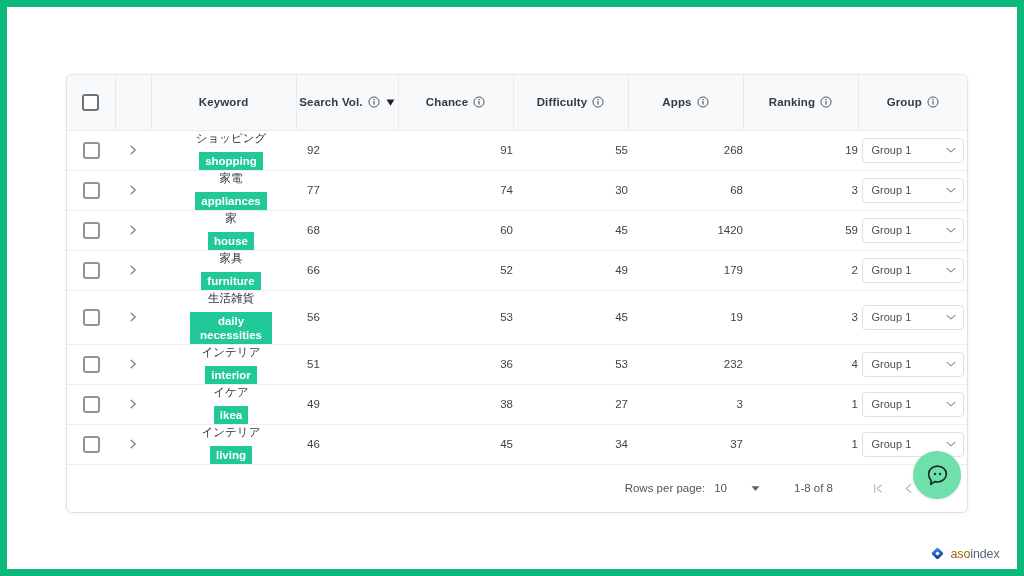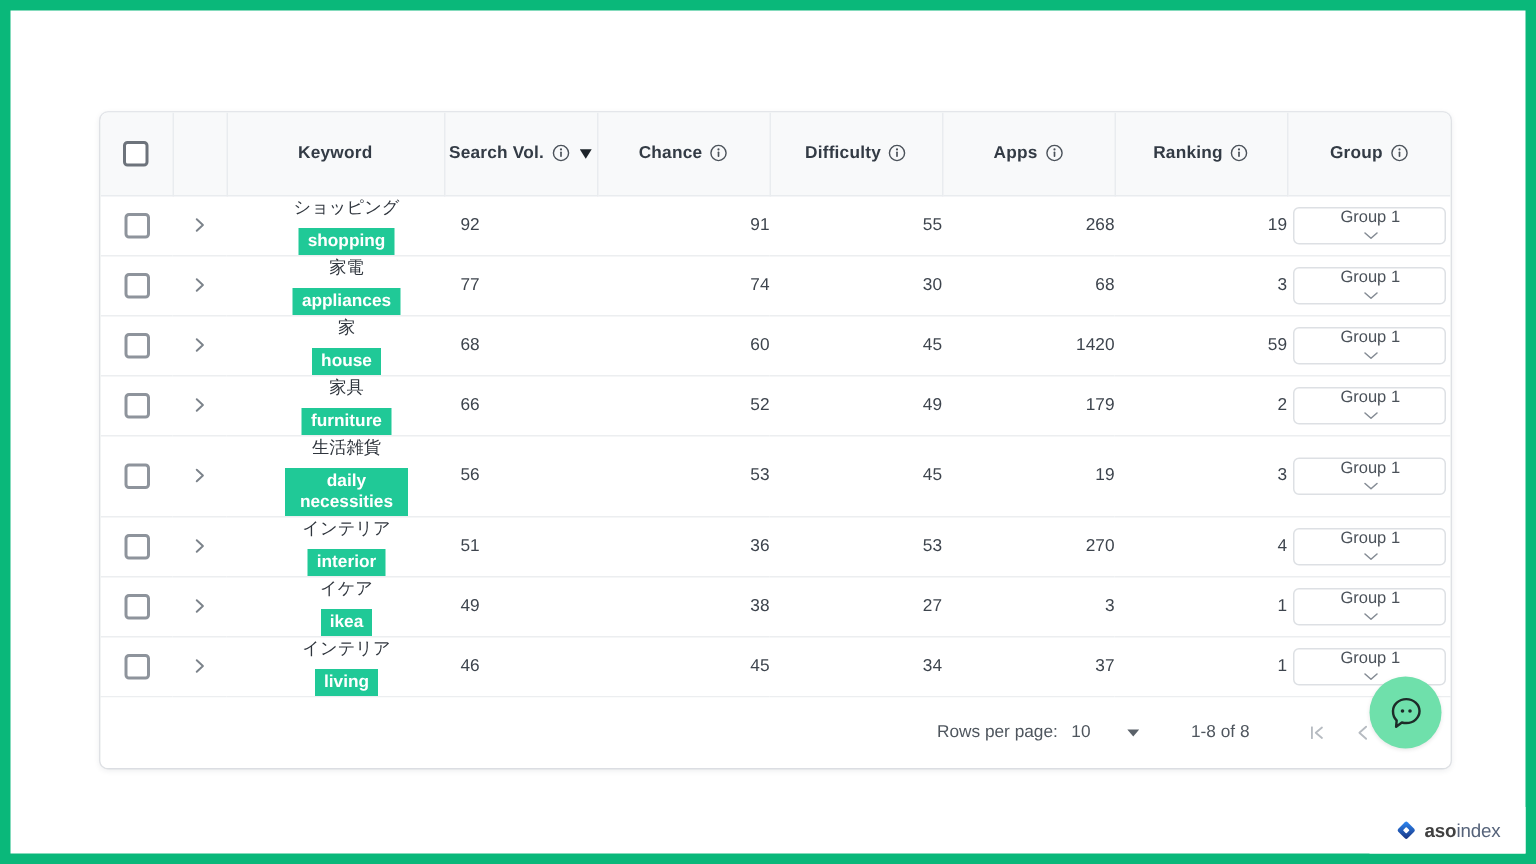--- a/index.html
+++ b/index.html
@@ -44,22 +44,22 @@
     height: 15px;
     flex: 0 0 auto;
     position: relative;
   }
   .brand-wordmark {
     font-size: 12.5px;
     letter-spacing: -0.1px;
     white-space: nowrap;
   }
   .brand-wordmark .bold {
-    font-weight: bold;
-    color: #404040;
+    font-weight: normal;
+    color: #a16207;
   }
   .brand-wordmark .light {
     font-weight: normal;
     color: #56637a;
   }
 
   
   .table-card {
     position: absolute;
     left: 60px;
@@ -205,21 +205,20 @@
     border: 1px solid #dde0e4;
     border-radius: 4px;
     background: #ffffff;
     display: flex;
     align-items: center;
     justify-content: space-between;
     padding: 0 7px 0 9px;
     font-size: 11px;
     color: #4a5159;
     cursor: pointer;
-    flex-direction: column;
   }
   .chev-down-sm {
     width: 10px; height: 10px;
     display: inline-flex;
     align-items: center;
     justify-content: center;
     flex: 0 0 auto;
   }
 
   
@@ -569,21 +568,21 @@
             </td>
             <td>
               <div class="kw-cell">
                 <span class="kw-jp">インテリア</span>
                 <span class="kw-tag">interior</span>
               </div>
             </td>
             <td class="vol-cell">51</td>
             <td class="cell-center">36</td>
             <td class="cell-center">53</td>
-            <td class="cell-center">270</td>
+            <td class="cell-center">232</td>
             <td class="cell-center">4</td>
             <td>
               <div class="group-select">
                 <span>Group 1</span>
                 <span class="chev-down-sm">
                   <svg viewBox="0 0 12 8" width="10" height="8" aria-hidden="true">
                     <path d="M1.2 2 L6 6.2 L10.8 2" fill="none" stroke="#858c95" stroke-width="1.25" stroke-linecap="round" stroke-linejoin="round"></path>
                   </svg>
                 </span>
               </div>

